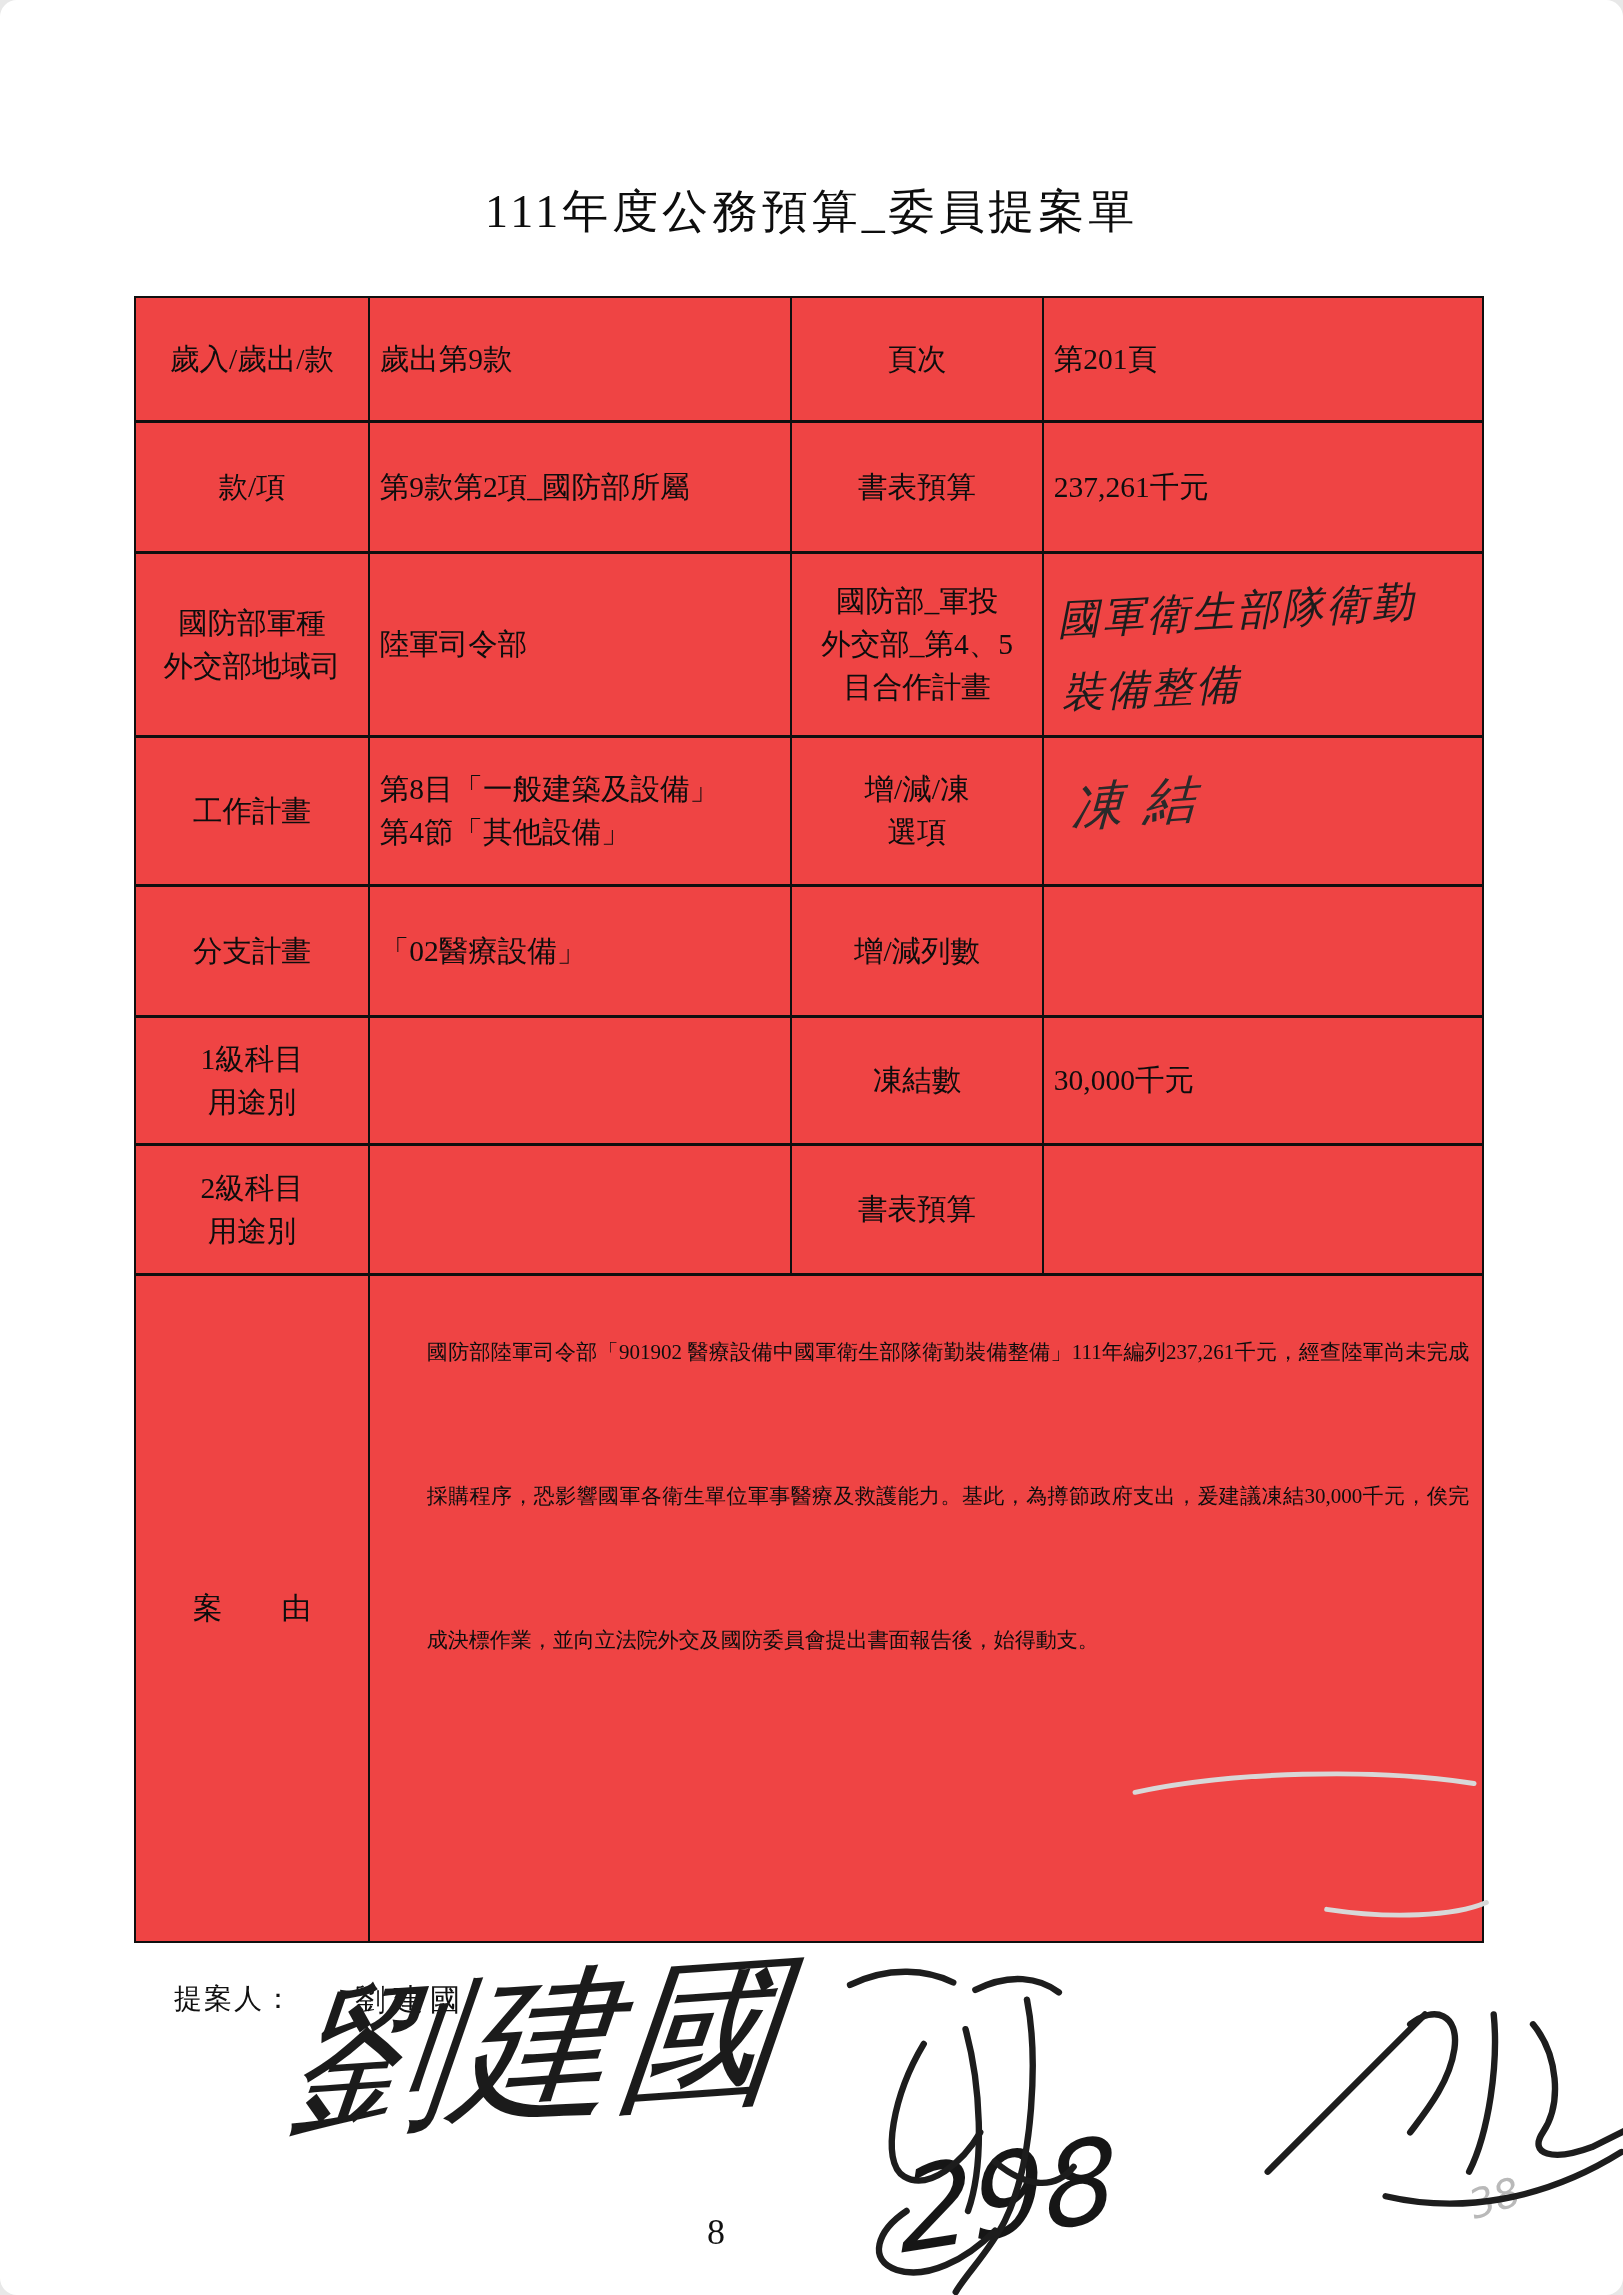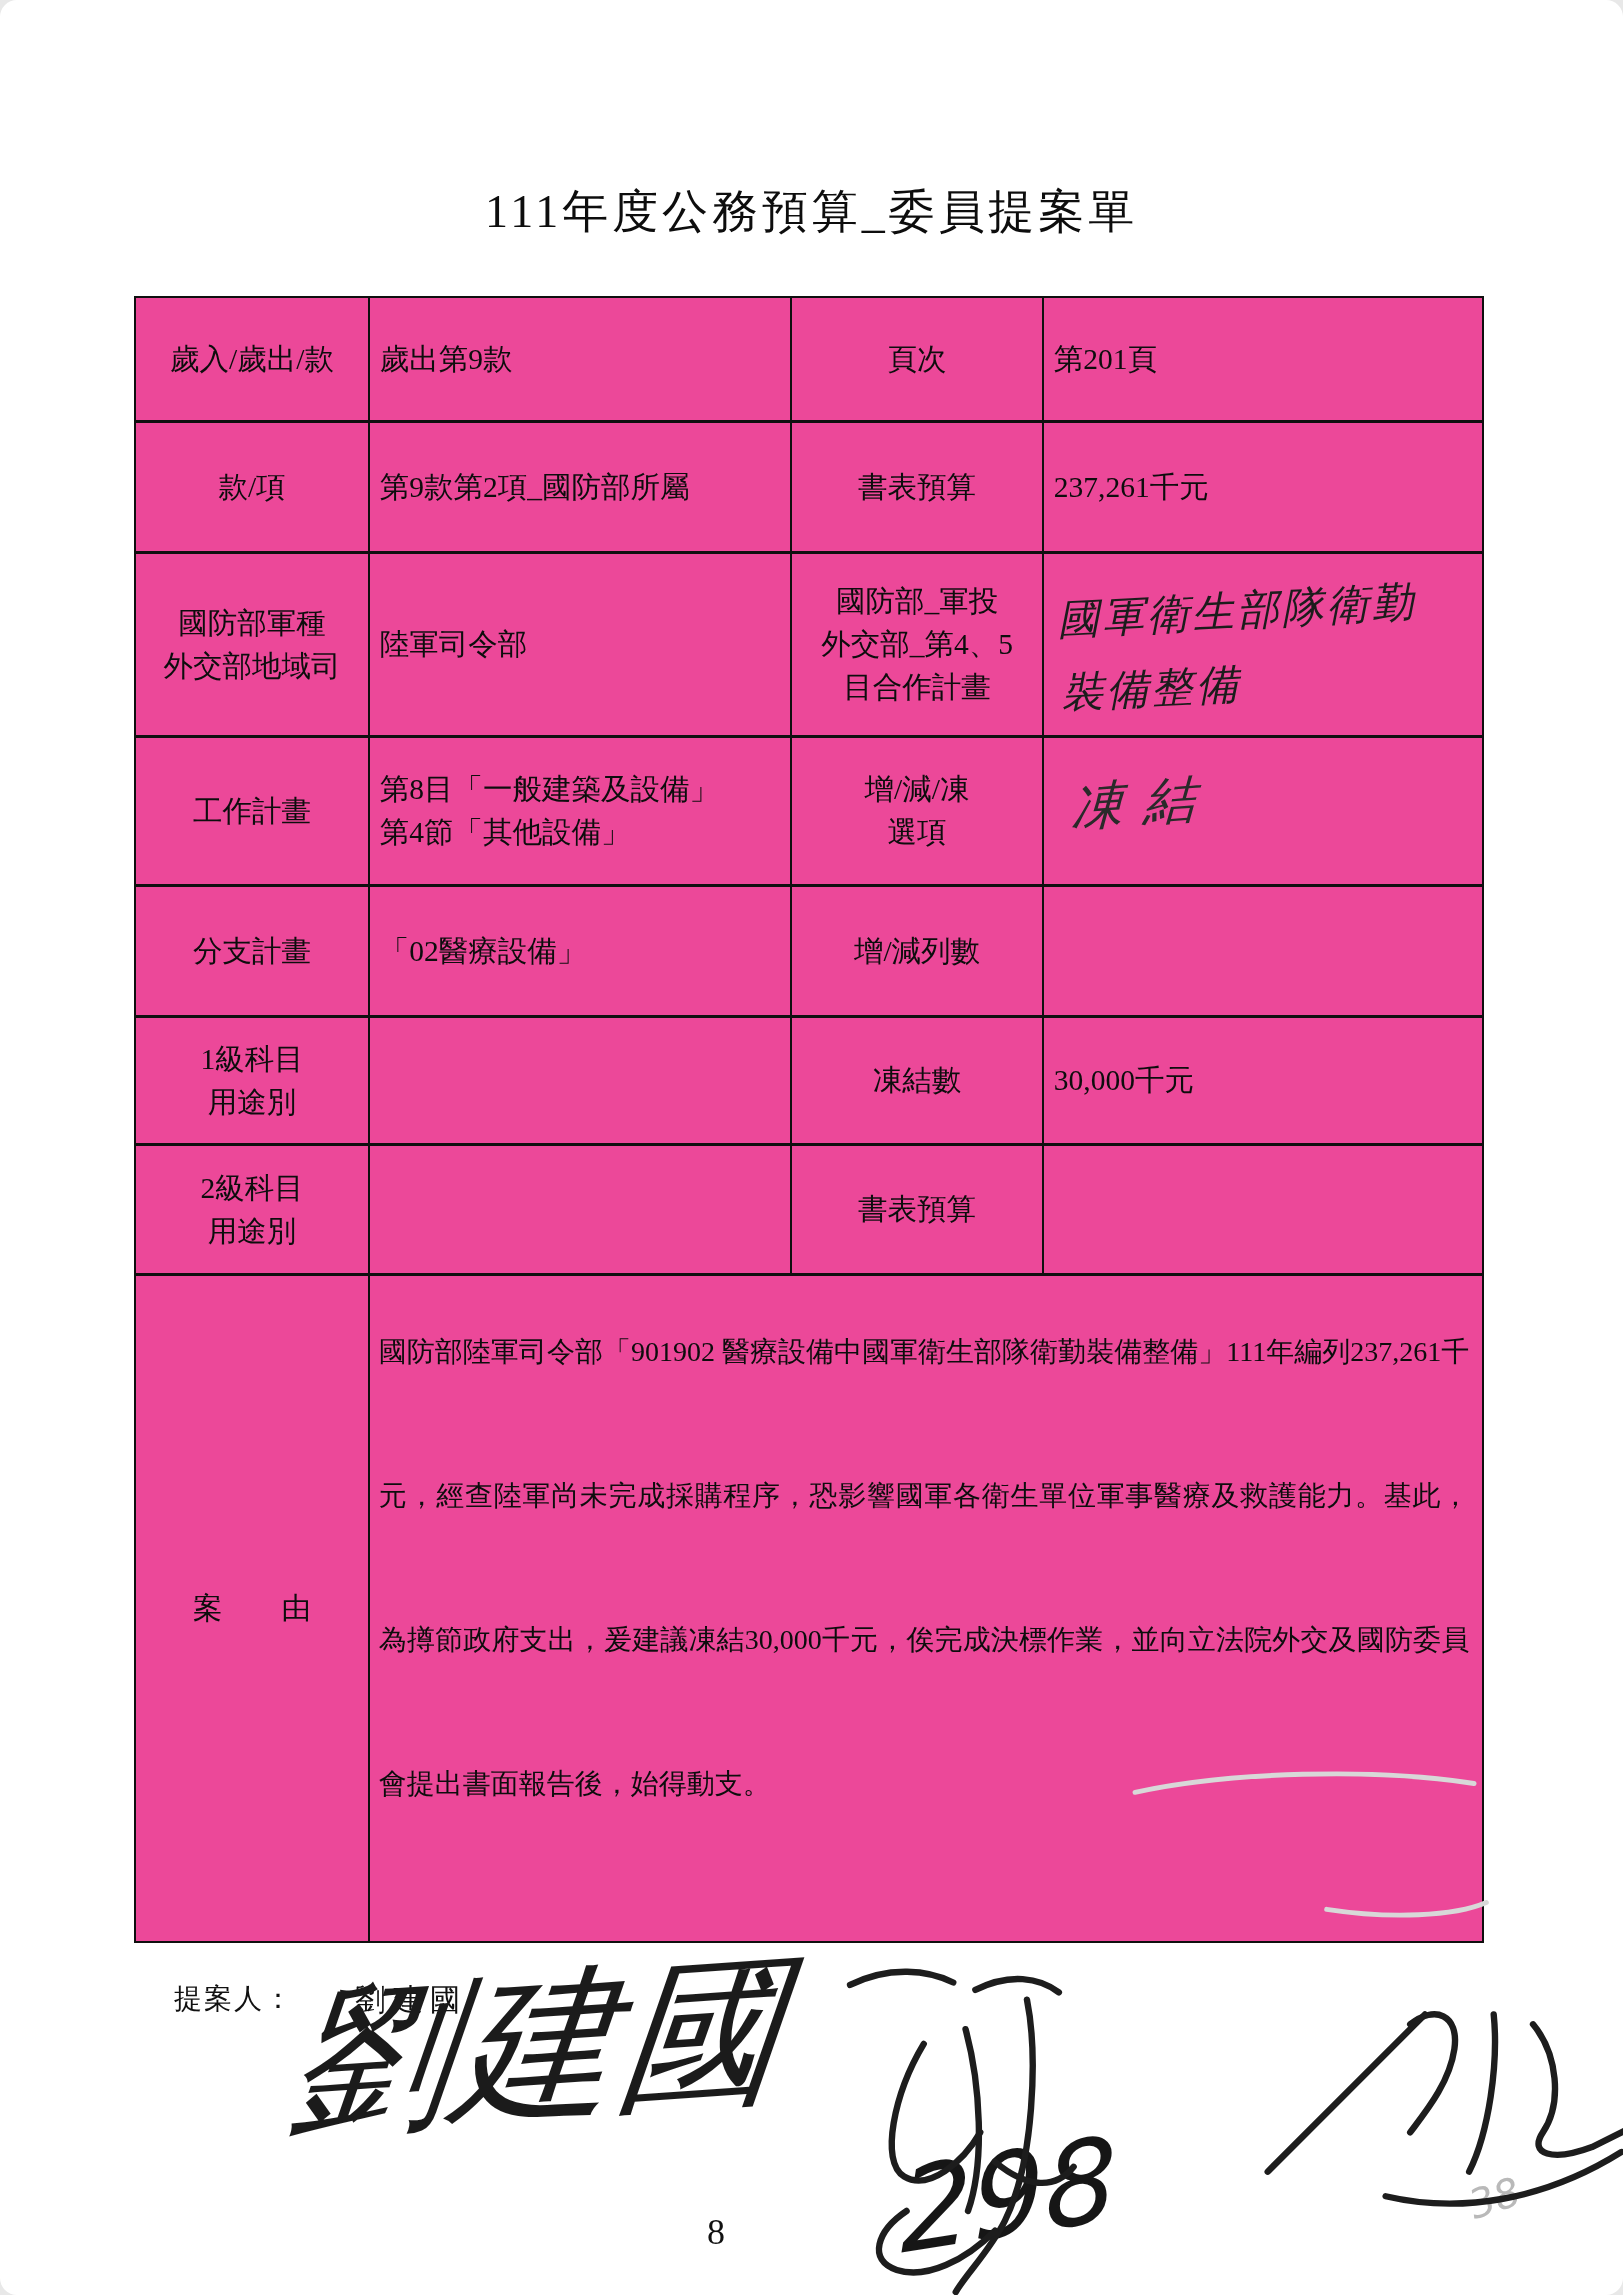--- a/index.html
+++ b/index.html
@@ -29,21 +29,21 @@
   .budget-table {
     position: absolute;
     left: 134px;
     top: 296px;
     width: 1350px;
     height: 1647px;
     border: 2.9px solid #0f0f0f;
     display: grid;
     grid-template-columns: 234px 422px 252px auto;
     grid-template-rows: 125px 131px 184px 149px 131px 128px 130px auto;
-    background: #ec4899;
+    background: #ef4444;
   }
   .cell {
     border-right: 2.5px solid #0f0f0f;
     border-bottom: 3.4px solid #0f0f0f;
     display: flex;
     align-items: center;
     justify-content: center;
     font-size: 29.5px;
     line-height: 1.45;
     white-space: pre-line;
@@ -54,23 +54,24 @@
   }
   .cell.left { justify-content: flex-start; text-align: left; padding-left: 9.8px; padding-right: 6.9px; }
   .cell.last-col { border-right: none; }
   .cell.last-row { border-bottom: none; }
   .case-body {
     grid-column: 2 / 5;
     align-items: flex-start;
     justify-content: flex-start;
     text-align: justify;
     padding: 3.9px 12.8px 0 8.8px;
-    font-size: 28px;
+    font-size: 21px;
     line-height: 144px;
     white-space: normal;
+    margin-left: 48px;
   }
   
   .handwriting {
     font-family: "DejaVu Sans", sans-serif;
     font-style: italic;
     color: #1c1c1c;
   }
   .hw-plan {
     position: absolute;
     left: 14.7px;

